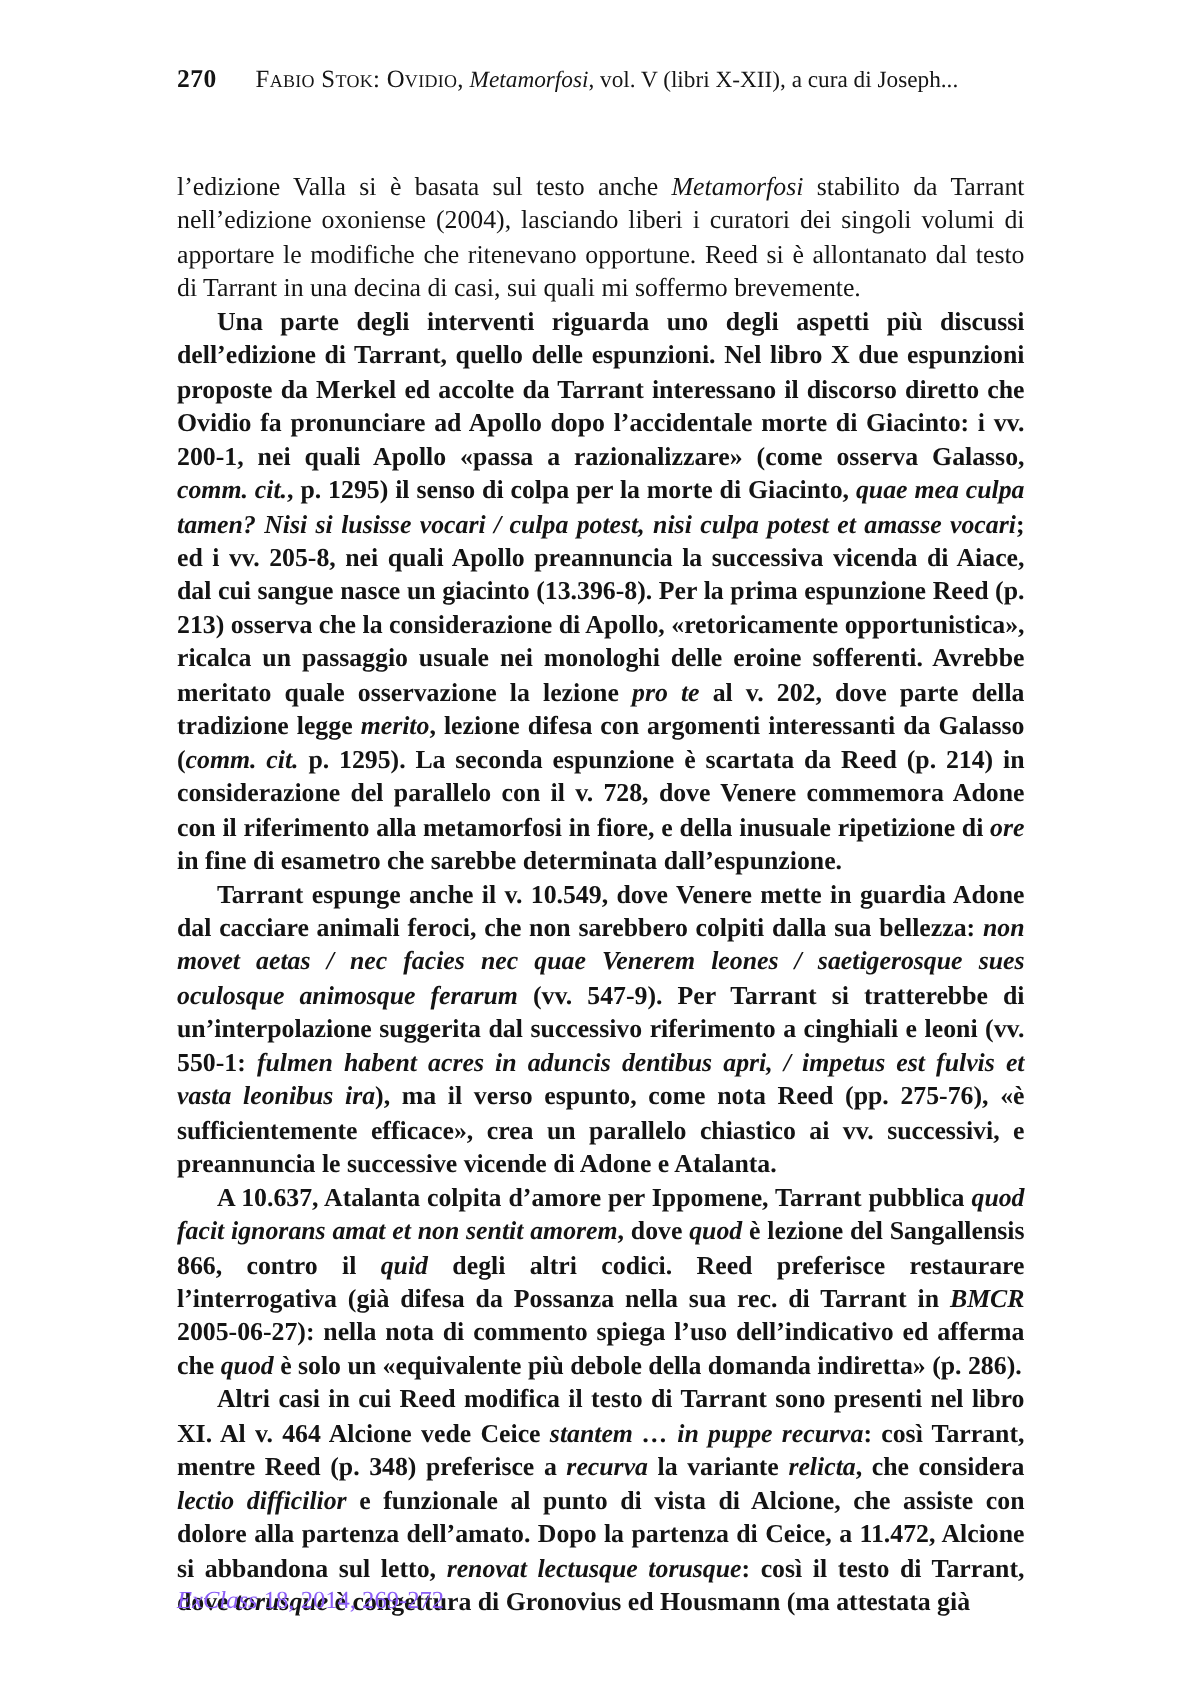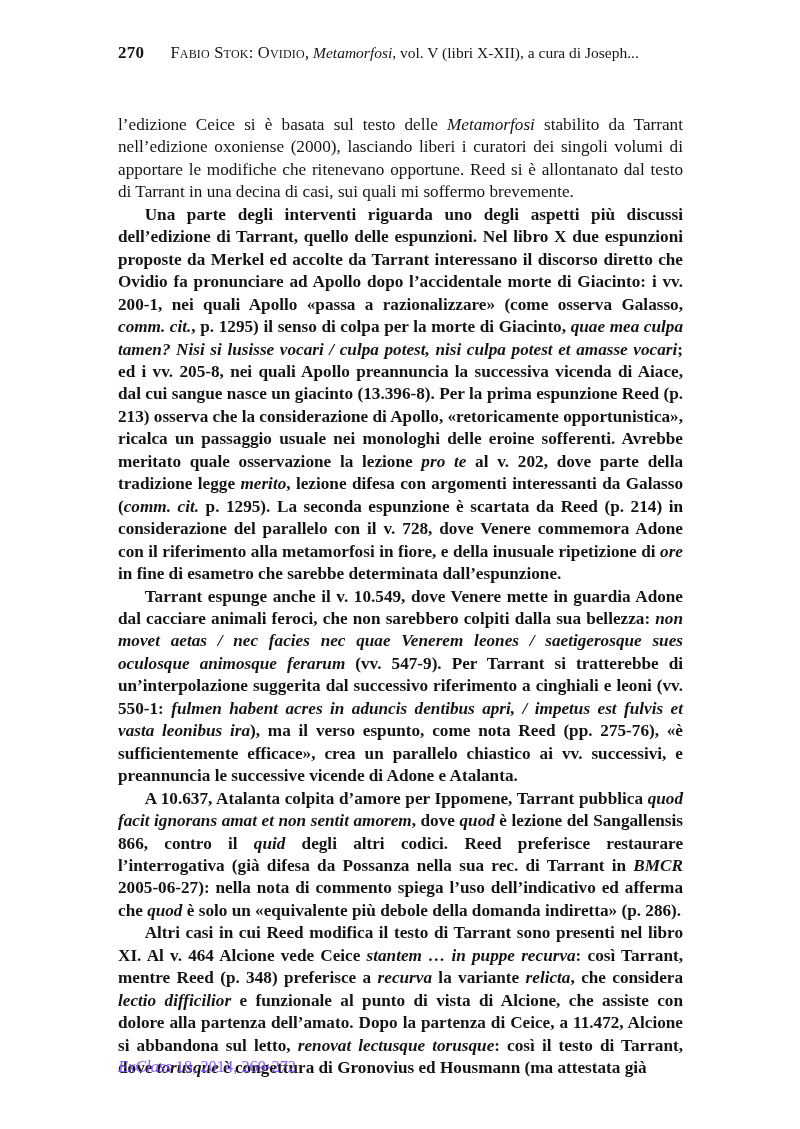--- a/index.html
+++ b/index.html
@@ -93,21 +93,21 @@
 </head>
 <body>
 
 <div class="page">
 
   <div class="runhead">
     <span class="folio">270</span><span class="sc">Fabio Stok: Ovidio,</span><span> </span><span class="it">Metamorfosi</span><span>, vol. V (libri X-XII), a cura di Joseph...</span>
   </div>
 
   <div class="body" id="body-text">
-      <p style="text-indent: 0px;"><span>l’edizione Ceice si è basata sul testo delle </span><i>Metamorfosi</i><span> stabilito da Tarrant nell’edizione oxoniense (2000), lasciando liberi i curatori dei singoli volumi di apportare le modifiche che ritenevano opportune. Reed si è allontanato dal testo di Tarrant in una decina di casi, sui quali mi soffermo brevemente.</span></p>
+      <p style="text-indent: 0px;"><span>l’edizione Valla si è basata sul testo anche </span><i>Metamorfosi</i><span> stabilito da Tarrant nell’edizione oxoniense (2004), lasciando liberi i curatori dei singoli volumi di apportare le modifiche che ritenevano opportune. Reed si è allontanato dal testo di Tarrant in una decina di casi, sui quali mi soffermo brevemente.</span></p>
       <p><span>Una parte degli interventi riguarda uno degli aspetti più discussi dell’edizione di Tarrant, quello delle espunzioni. Nel libro X due espunzioni proposte da Merkel ed accolte da Tarrant interessano il discorso diretto che Ovidio fa pronunciare ad Apollo dopo l’accidentale morte di Giacinto: i vv. 200-1, nei quali Apollo «passa a razionalizzare» (come osserva Galasso, </span><i>comm. cit.</i><span>, p. 1295) il senso di colpa per la morte di Giacinto, </span><i>quae mea culpa tamen? Nisi si lusisse vocari / culpa potest, nisi culpa potest et amasse vocari</i><span>; ed i vv. 205-8, nei quali Apollo preannuncia la successiva vicenda di Aiace, dal cui sangue nasce un giacinto (13.396-8). Per la prima espunzione Reed (p. 213) osserva che la considerazione di Apollo, «retoricamente opportunistica», ricalca un passaggio usuale nei monologhi delle eroine sofferenti. Avrebbe meritato quale osservazione la lezione </span><i>pro te</i><span> al v. 202, dove parte della tradizione legge </span><i>merito</i><span>, lezione difesa con argomenti interessanti da Galasso (</span><i>comm. cit.</i><span> p. 1295). La seconda espunzione è scartata da Reed (p. 214) in considerazione del parallelo con il v. 728, dove Venere commemora Adone con il riferimento alla metamorfosi in fiore, e della inusuale ripetizione di </span><i>ore</i><span> in fine di esametro che sarebbe determinata dall’espunzione.</span></p>
       <p><span>Tarrant espunge anche il v. 10.549, dove Venere mette in guardia Adone dal cacciare animali feroci, che non sarebbero colpiti dalla sua bellezza: </span><i>non movet aetas / nec facies nec quae Venerem leones / saetigerosque sues oculosque animosque ferarum</i><span> (vv. 547-9). Per Tarrant si tratterebbe di un’interpolazione suggerita dal successivo riferimento a cinghiali e leoni (vv. 550-1: </span><i>fulmen habent acres in aduncis dentibus apri, / impetus est fulvis et vasta leonibus ira</i><span>), ma il verso espunto, come nota Reed (pp. 275-76), «è sufficientemente efficace», crea un parallelo chiastico ai vv. successivi, e preannuncia le successive vicende di Adone e Atalanta.</span></p>
       <p><span>A 10.637, Atalanta colpita d’amore per Ippomene, Tarrant pubblica </span><i>quod facit ignorans amat et non sentit amorem</i><span>, dove </span><i>quod</i><span> è lezione del Sangallensis 866, contro il </span><i>quid</i><span> degli altri codici. Reed preferisce restaurare l’interrogativa (già difesa da Possanza nella sua rec. di Tarrant in </span><i>BMCR</i><span> 2005-06-27): nella nota di commento spiega l’uso dell’indicativo ed afferma che </span><i>quod</i><span> è solo un «equivalente più debole della domanda indiretta» (p. 286).</span></p>
       <p><span>Altri casi in cui Reed modifica il testo di Tarrant sono presenti nel libro XI. Al v. 464 Alcione vede Ceice </span><i>stantem … in puppe recurva</i><span>: così Tarrant, mentre Reed (p. 348) preferisce a </span><i>recurva</i><span> la variante </span><i>relicta</i><span>, che considera </span><i>lectio difficilior</i><span> e funzionale al punto di vista di Alcione, che assiste con dolore alla partenza dell’amato. Dopo la partenza di Ceice, a 11.472, Alcione si abbandona sul letto, </span><i>renovat lectusque torusque</i><span>: così il testo di Tarrant, dove </span><i>torusque</i><span> è congettura di Gronovius ed Housmann (ma attestata già</span></p>
     </div>
 
   <div class="footer">
     <span class="jtitle">ExClass</span><span> 18, 2014, 269-272</span>
   </div>
 

